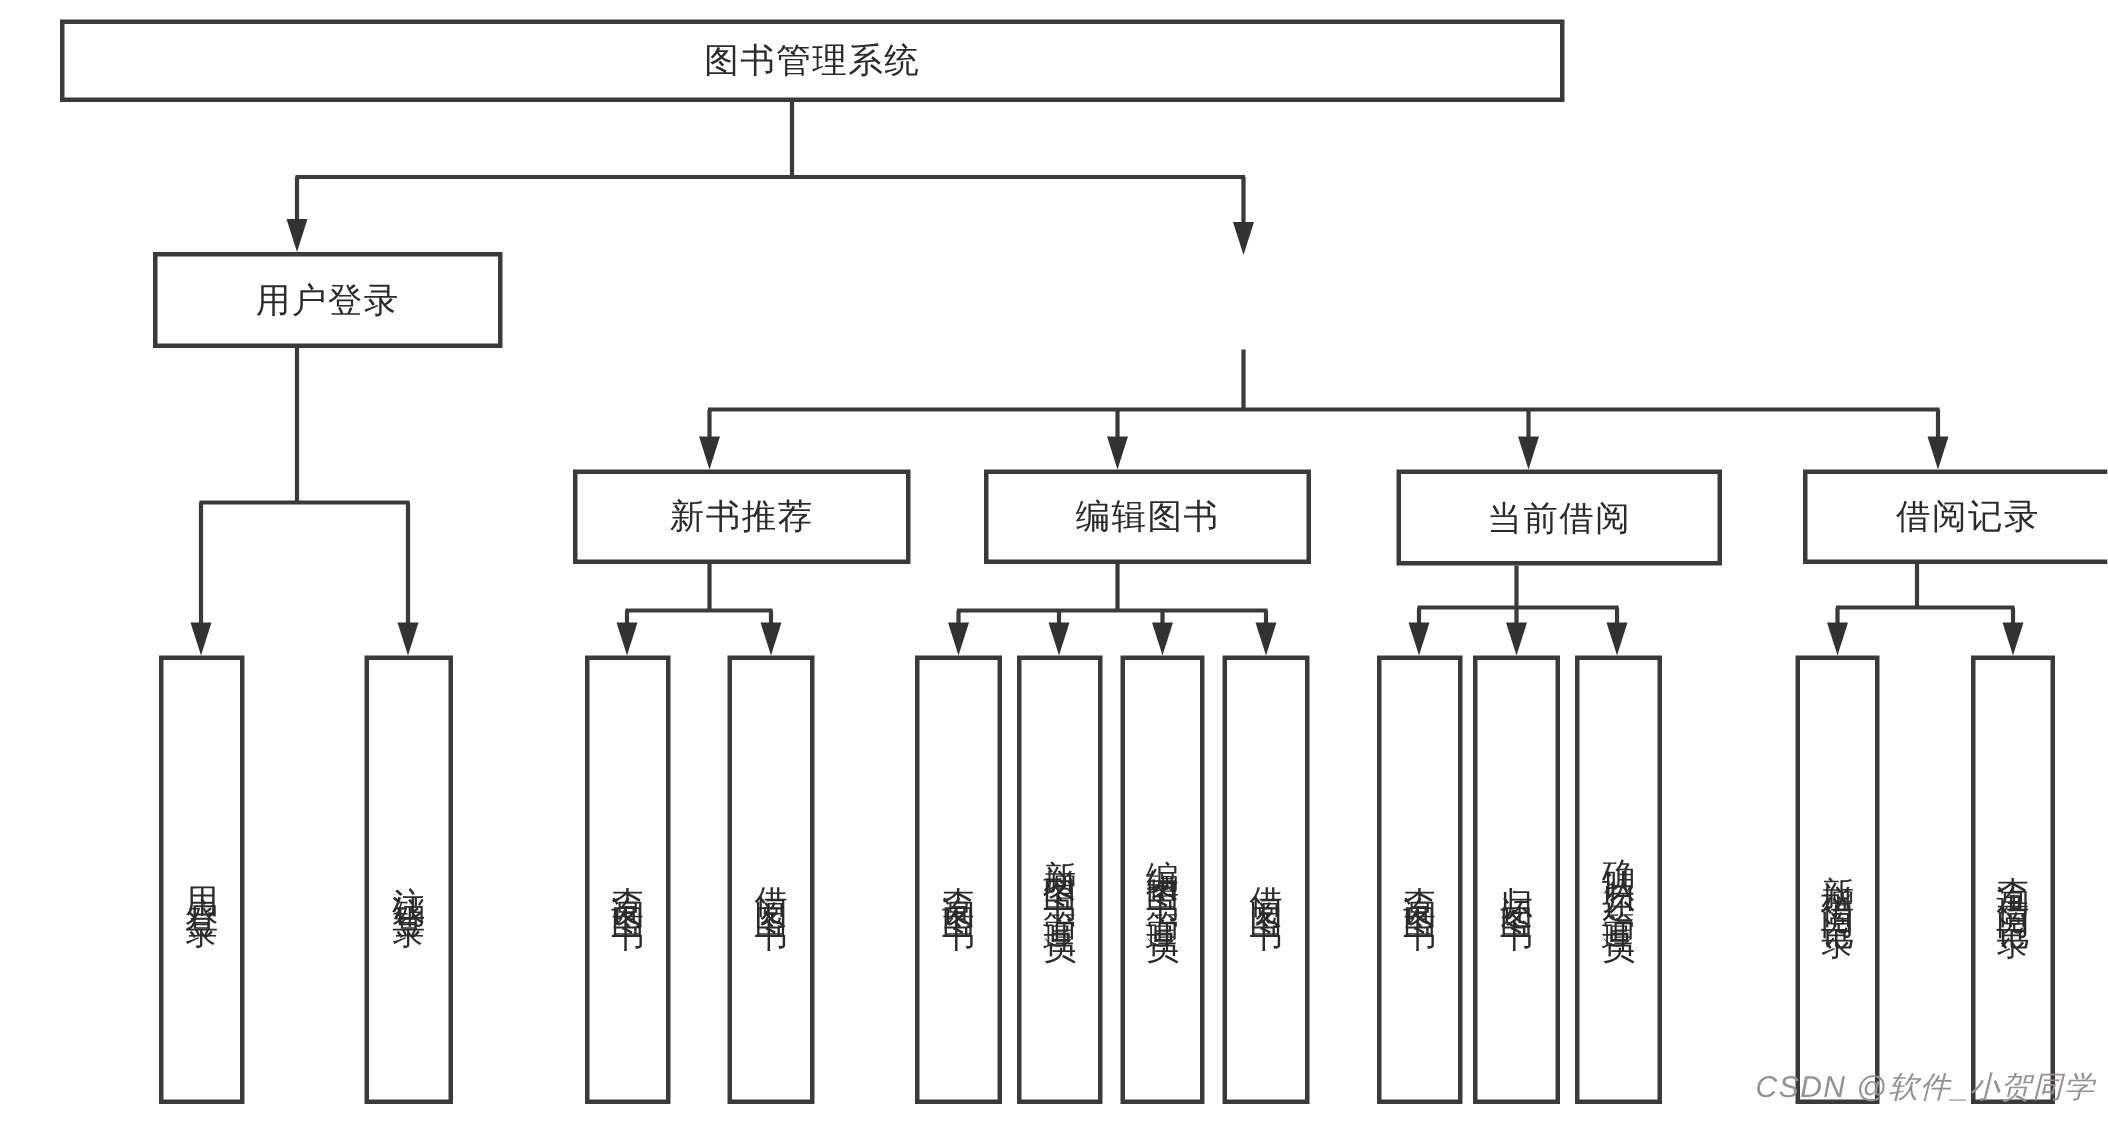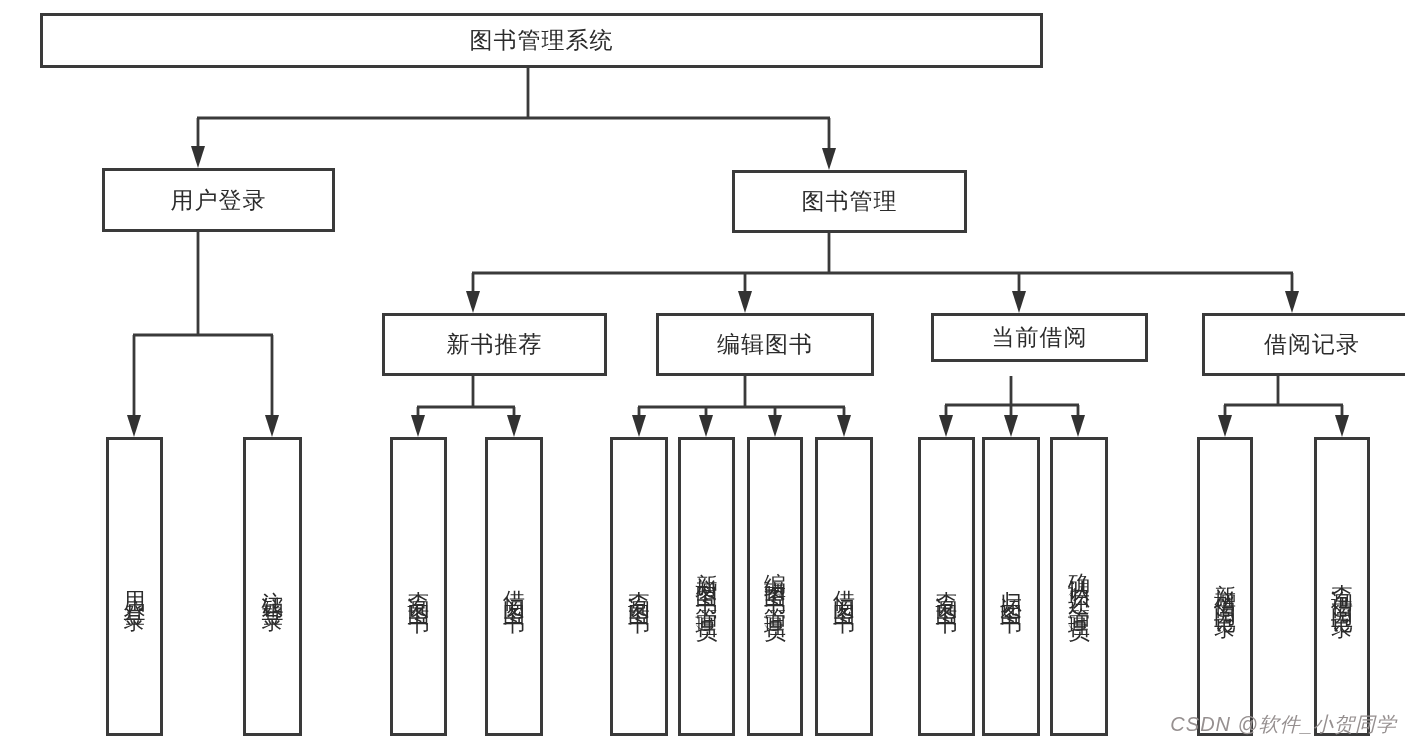--- a/index.html
+++ b/index.html
@@ -117,31 +117,28 @@
     </g>
   </svg>
 
   <div class="box" style="left:20px;top:13px;width:1003px;height:55px;">
     <span>图书管理系统</span>
   </div>
 
   <div class="box" style="left:82px;top:168px;width:233px;height:64px;">
     <span>用户登录</span>
   </div>
-  <div class="box" style="left:712px;top:170px;width:235px;height:63px;">
-    <span>图书管理</span>
-  </div>
 
   <div class="box" style="left:362px;top:313px;width:225px;height:63px;">
     <span>新书推荐</span>
   </div>
   <div class="box" style="left:636px;top:313px;width:218px;height:63px;">
     <span>编辑图书</span>
   </div>
-  <div class="box" style="left:911px;top:313px;width:217px;height:49px;">
+  <div class="box" style="left:911px;top:313px;width:217px;height:64px;">
     <span>当前借阅</span>
   </div>
   <div class="box" style="left:1182px;top:313px;width:220px;height:63px;">
     <span>借阅记录</span>
   </div>
 
   <div class="vbox" style="left:106px;width:57px;">
     <span>用户登录</span>
   </div>
   <div class="vbox" style="left:243px;width:59px;">

